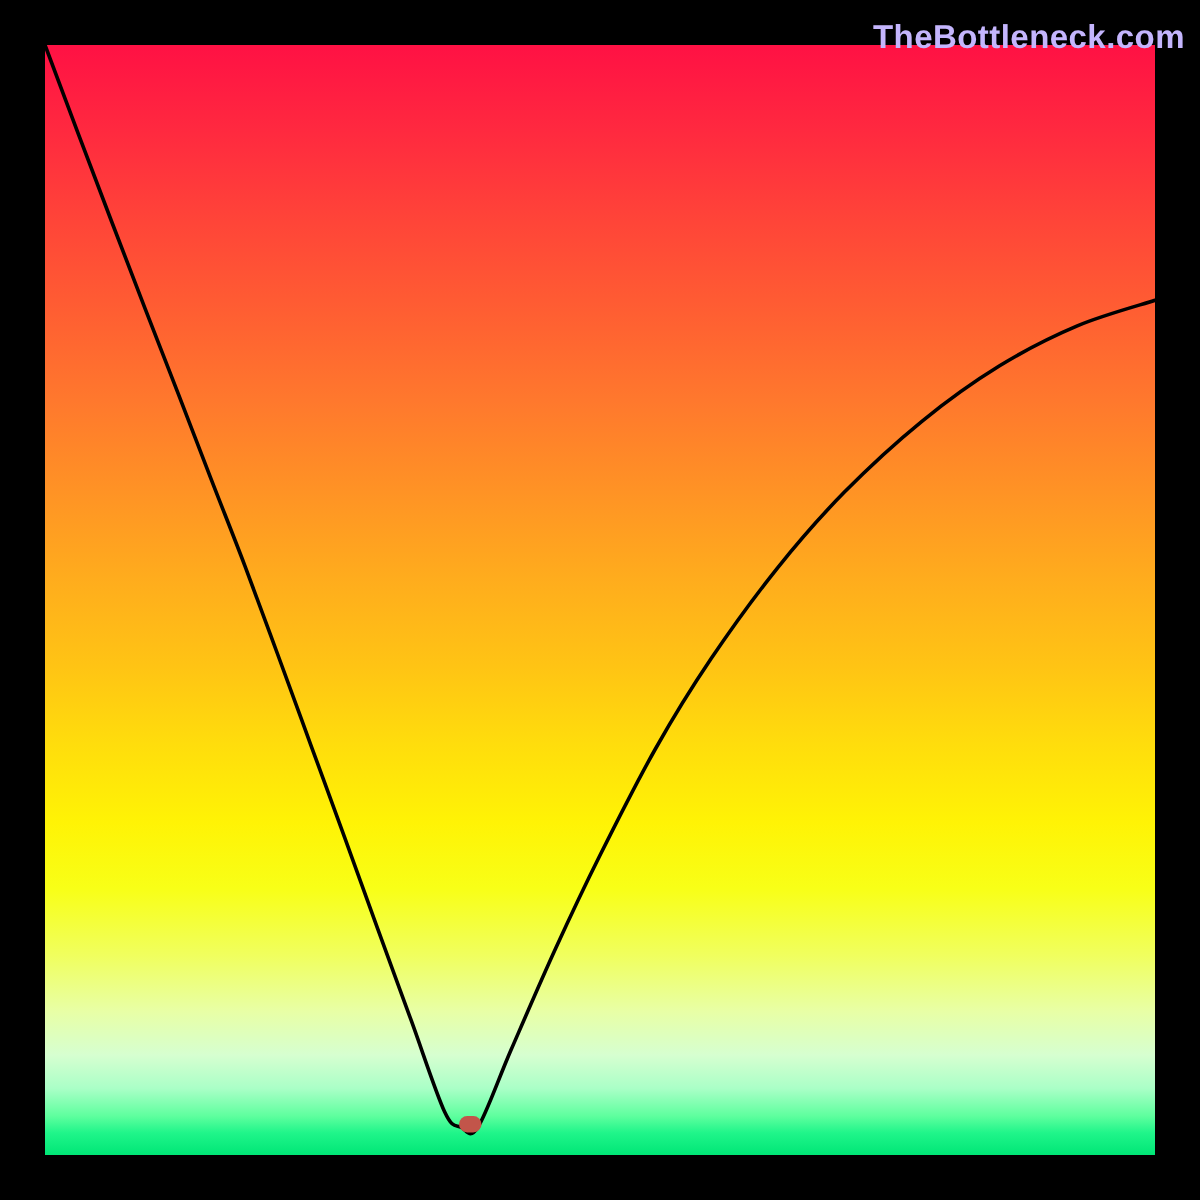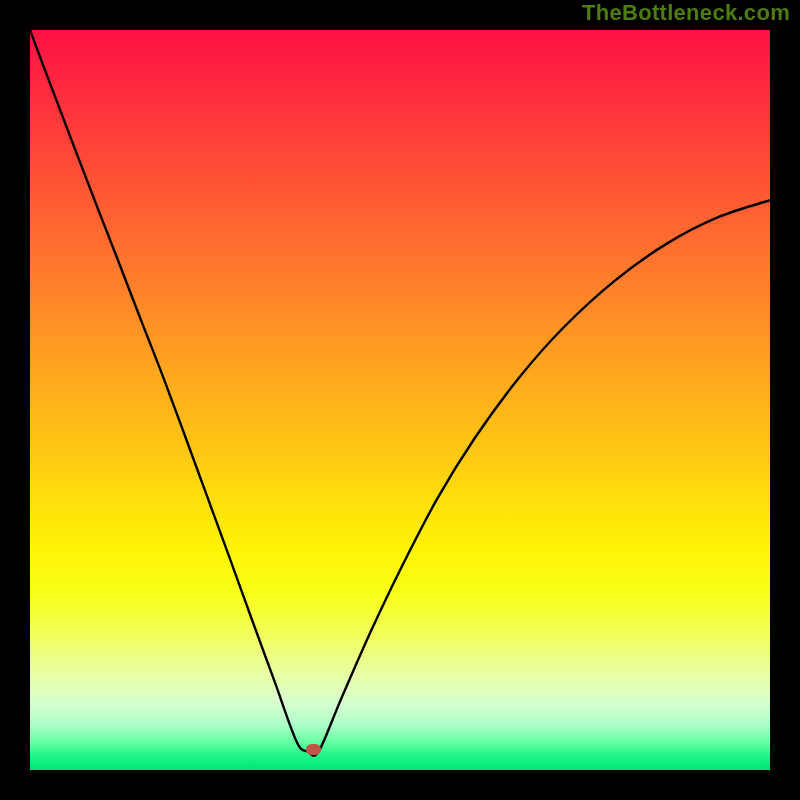--- a/index.html
+++ b/index.html
@@ -11,23 +11,23 @@
     font-family: Arial, Helvetica, sans-serif;
   }
   .frame {
     position: relative;
     width: 800px;
     height: 800px;
     background: #000;
   }
   .watermark {
     position: absolute;
-    top: 0;
+    top: 12px;
     right: 10px;
-    color: #4d7c0f;
+    color: #c4b5fd;
     font-size: 22px;
     font-weight: 600;
     letter-spacing: 0.3px;
     z-index: 3;
   }
   .plot-area {
     position: absolute;
     left: 30px;
     top: 30px;
     width: 740px;

